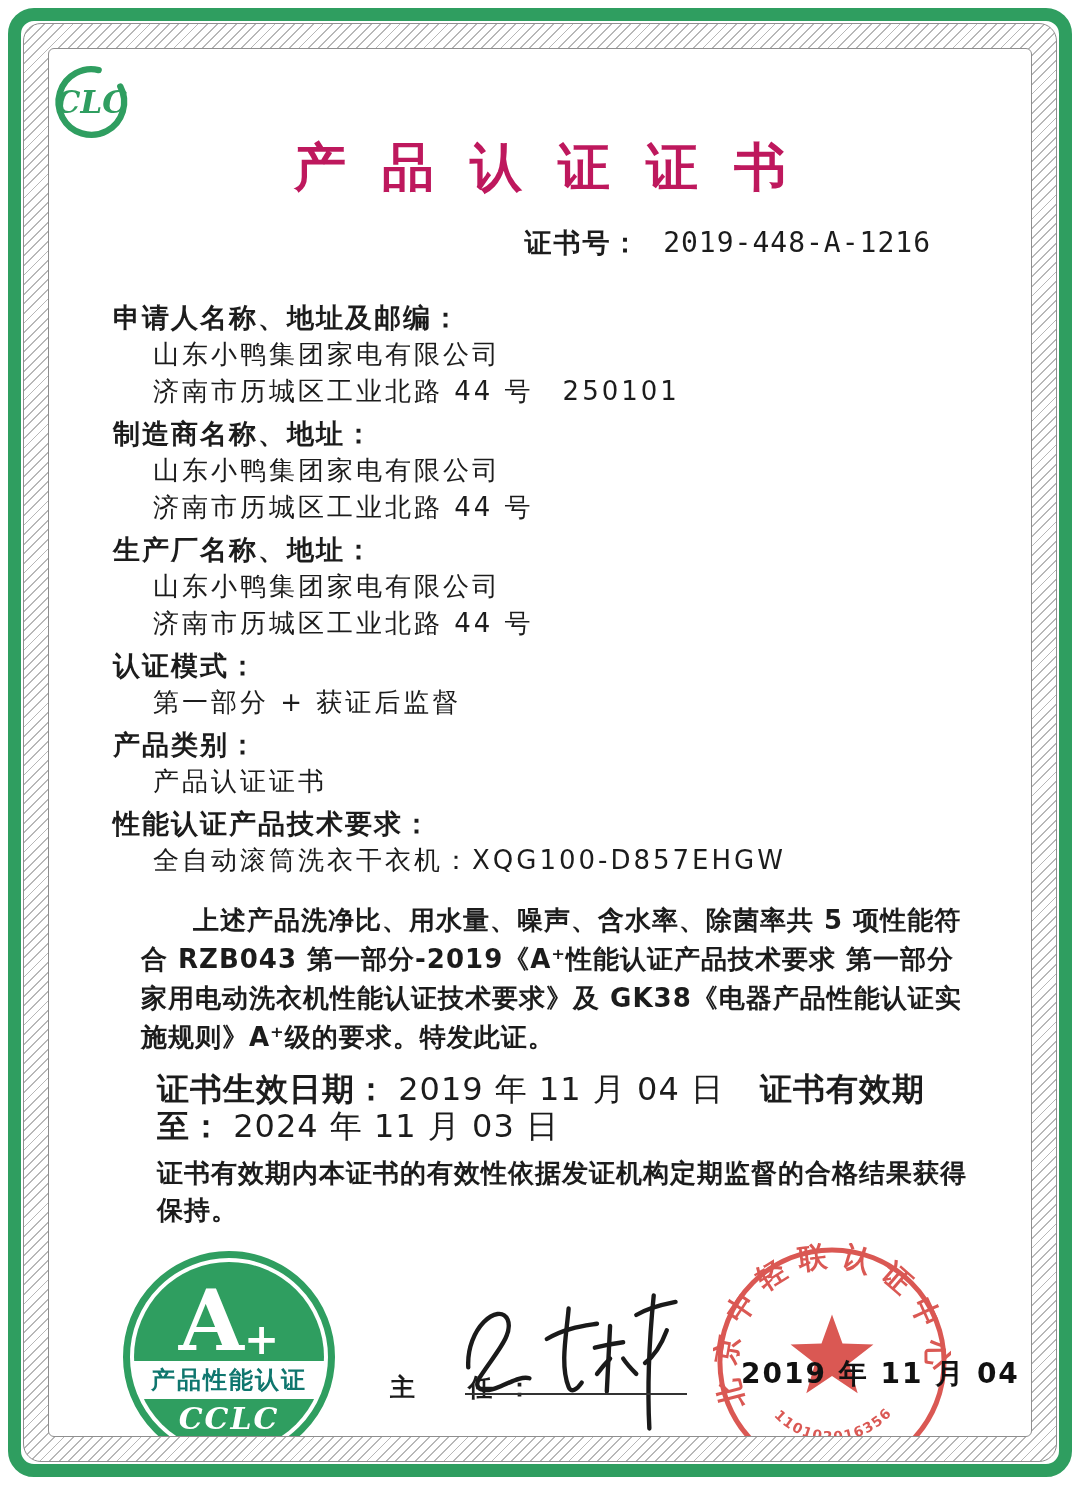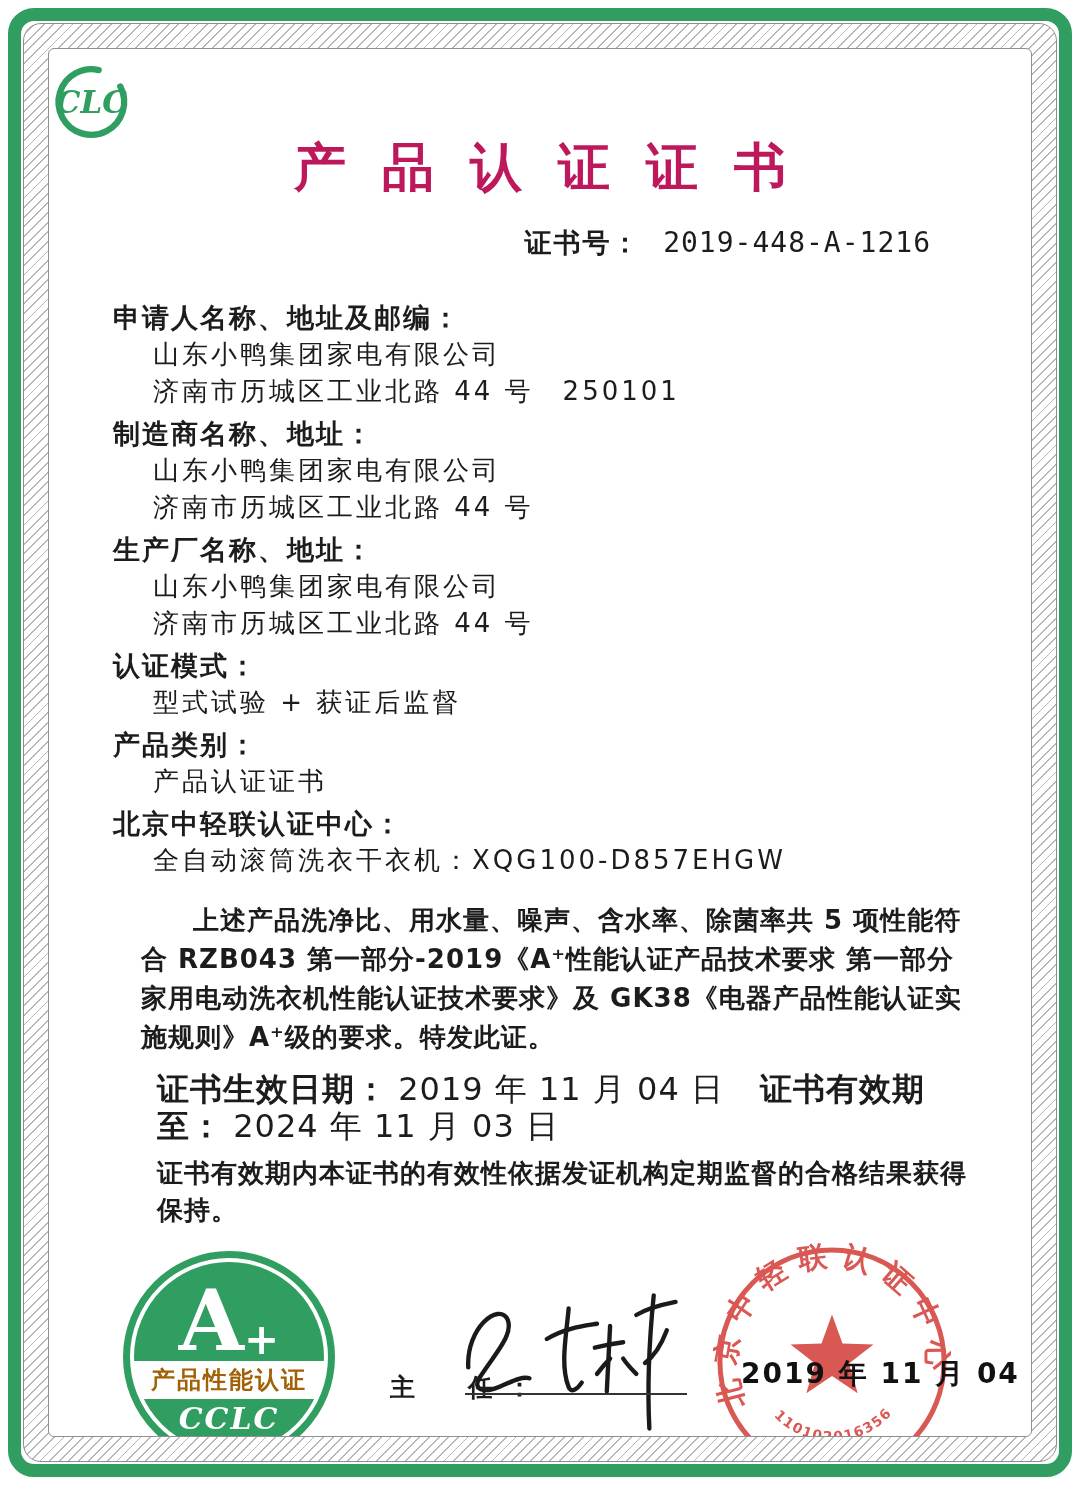--- a/index.html
+++ b/index.html
@@ -83,21 +83,21 @@
     display:flex; flex-direction:column;
   }
   .badge-top {
     flex:0 0 52%; background:#2f9e60; color:#fff;
     display:flex; align-items:flex-end; justify-content:center;
     font-family:"DejaVu Serif", serif; font-weight:700;
     font-size:84px; line-height:0.95;
   }
   .badge-top sup { font-size:42px; line-height:1; margin-top:2px; }
   .badge-mid {
-    flex:0 0 20%; background:#fff; color:#a16207;
+    flex:0 0 20%; background:#fff; color:#0f766e;
     display:flex; align-items:center; justify-content:center;
     font-size:24px; font-weight:700; letter-spacing:2px;
   }
   .badge-bot {
     flex:1; background:#2f9e60; color:#fff;
     display:flex; align-items:flex-start; justify-content:center;
     font-family:"DejaVu Serif", serif; font-style:italic; font-weight:700;
     font-size:30px; letter-spacing:2px; padding-top:2px;
   }
 
@@ -155,30 +155,30 @@
         </div>
 
         <div class="section">
           <div class="section-label">生产厂名称、地址：</div>
           <div class="section-line">山东小鸭集团家电有限公司</div>
           <div class="section-line">济南市历城区工业北路 44 号</div>
         </div>
 
         <div class="section">
           <div class="section-label">认证模式：</div>
-          <div class="section-line">型式试验 + 获证后监督</div>
+          <div class="section-line">第一部分 + 获证后监督</div>
         </div>
 
         <div class="section">
           <div class="section-label">产品类别：</div>
           <div class="section-line">产品认证证书</div>
         </div>
 
         <div class="section">
-          <div class="section-label">北京中轻联认证中心：</div>
+          <div class="section-label">性能认证产品技术要求：</div>
           <div class="section-line">全自动滚筒洗衣干衣机：XQG100-D857EHGW</div>
         </div>
       </div>
 
       <div class="statement">上述产品洗净比、用水量、噪声、含水率、除菌率共 5 项性能符合 RZB043 第一部分-2019《A⁺性能认证产品技术要求 第一部分 家用电动洗衣机性能认证技术要求》及 GK38《电器产品性能认证实施规则》A⁺级的要求。特发此证。</div>
 
       <div class="dates-row">
         <span class="date-label">证书生效日期：</span>
         <span class="date-value">2019 年 11 月 04 日</span>
         <span class="date-label">证书有效期至：</span>

